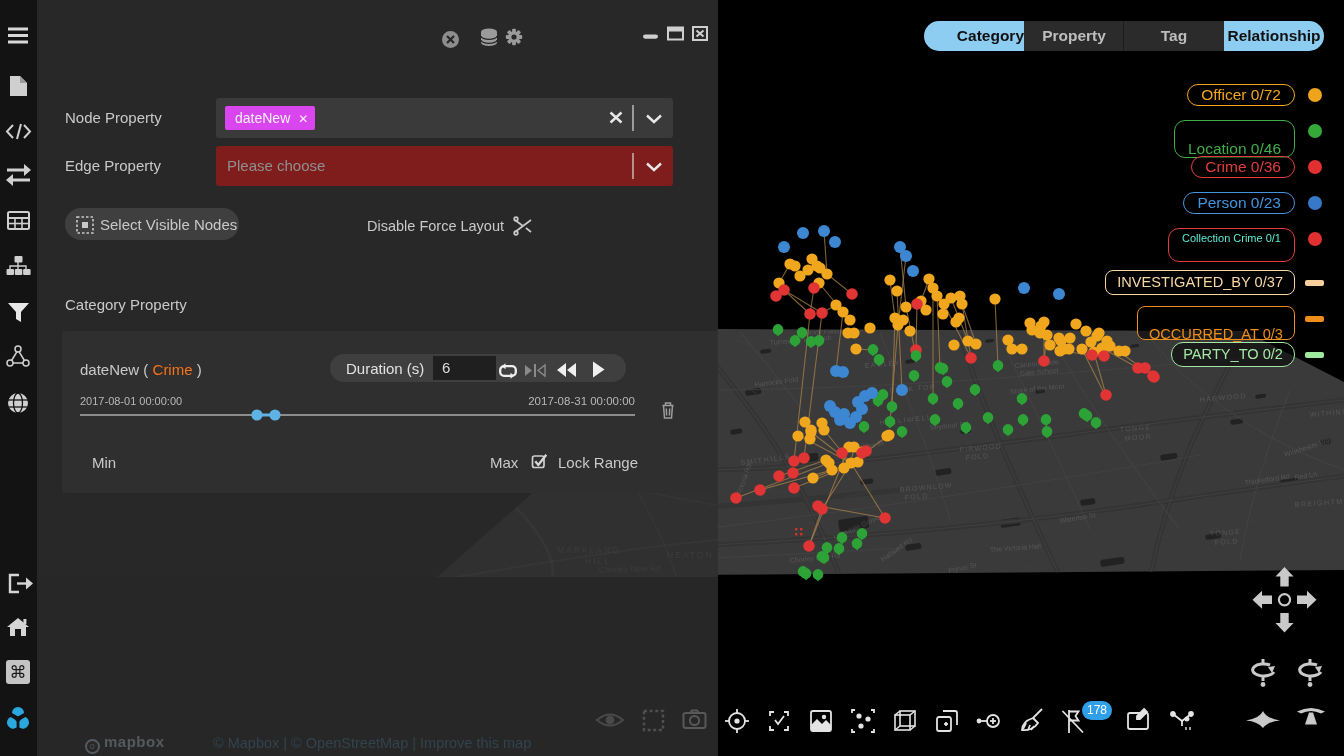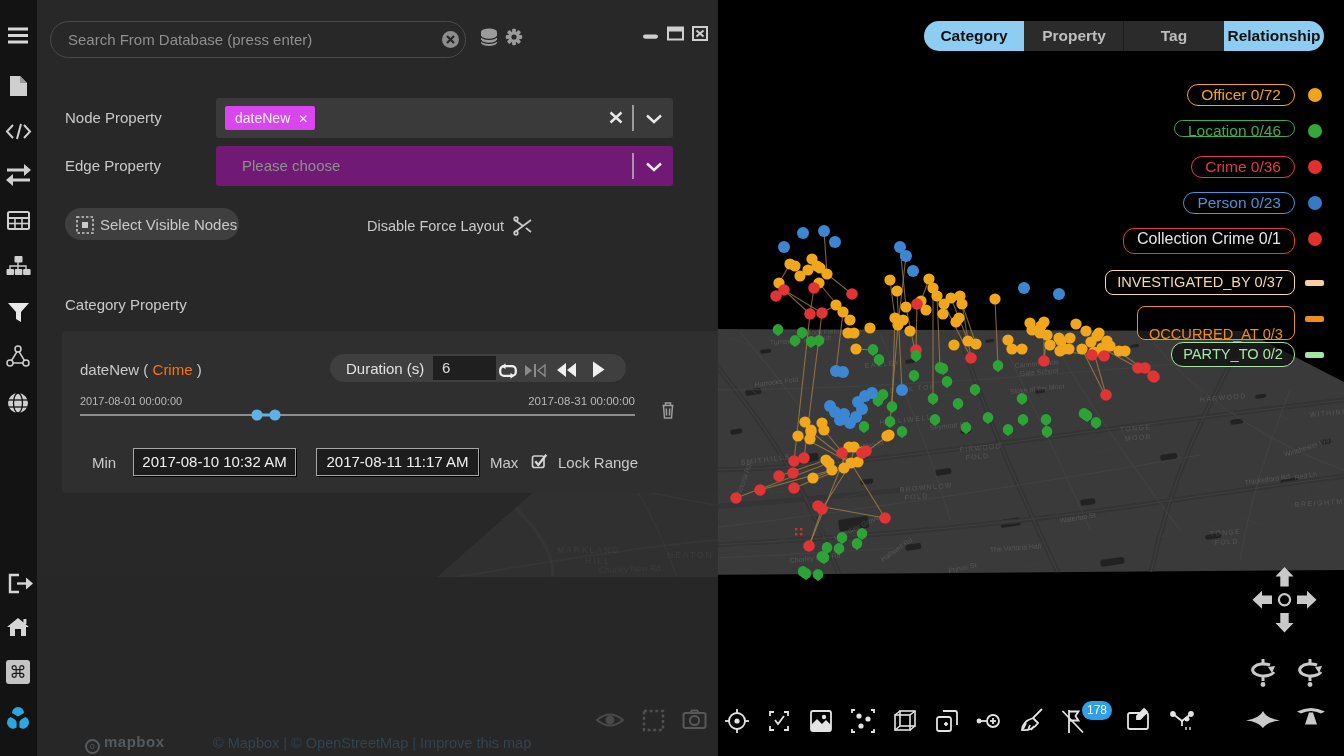--- a/index.html
+++ b/index.html
@@ -545,21 +545,20 @@
             <path d="M560,430 C590,470 620,520 640,577" stroke-width="1.5"></path>
           </g>
           <g fill="#6a6a6a" fill-opacity="0.22" font-size="8.5" letter-spacing="2">
             <text x="520" y="553">MARKLAND</text>
             <text x="548" y="564">HILL</text>
             <text x="630" y="558">HEATON</text>
           </g>
           <text x="562" y="573" fill="#6a6a6a" fill-opacity="0.2" font-size="8.5" transform="rotate(-2 562 573)">Chorley New Rd</text>
         </g>
       </svg>
-      <div class="abs" style="left:13px;top:21px;width:416px;height:37px;border:1px solid #4a4a4a;border-radius:19px;color:#8f8f8f;font-size:15px;line-height:35px;padding-left:17px">Search From Database (press enter)</div>
       <svg class="abs" style="left:404px;top:30px" width="19" height="19">
         <circle cx="9.5" cy="9.5" r="8.5" fill="#8d8d8d"></circle>
         <path d="M6,6 L13,13 M13,6 L6,13" stroke="#272727" stroke-width="2.2"></path>
       </svg>
       <svg class="abs" style="left:443px;top:27px" width="90" height="24">
         <g fill="#9b9b9b">
           <ellipse cx="9" cy="5" rx="8" ry="3.4"></ellipse>
           <path d="M1,5 v10.5 c0,1.9 3.6,3.4 8,3.4 s8,-1.5 8,-3.4 V5"></path>
         </g>
         <g stroke="#272727" stroke-width="1.2" fill="none">
@@ -589,21 +588,21 @@
       </svg>
       <div class="abs lbl" style="left:28px;top:109px">Node Property</div>
       <div class="abs" style="left:179px;top:98px;width:457px;height:40px;background:#3a3a3a;border-radius:3px"></div>
       <div class="abs" style="left:188px;top:106px;width:90px;height:24px;background:#d946ef;border-radius:2px;color:#f2f2f2;font-size:14px;line-height:24px;text-align:left;padding-left:10px">dateNew <span style="font-size:12px;padding-left:4px">✕</span></div>
       <svg class="abs" style="left:563px;top:104px" width="66" height="28">
         <path d="M10.5,8.5 l11,10 M21.5,8.5 l-11,10" stroke="#e8e8e8" stroke-width="2.4"></path>
         <line x1="33" y1="1" x2="33" y2="27" stroke="#dcdcdc" stroke-width="1.2"></line>
         <path d="M47,11.5 l7,6.5 7,-6.5" stroke="#e8e8e8" stroke-width="2.4" fill="none"></path>
       </svg>
       <div class="abs lbl" style="left:28px;top:157px">Edge Property</div>
-      <div class="abs" style="left:179px;top:146px;width:457px;height:40px;background:#701a75;border-radius:3px;color:#8f8f8f;font-size:15px;line-height:40px;padding-left:26px">Please choose</div>
+      <div class="abs" style="left:179px;top:146px;width:457px;height:40px;background:#7f1d1d;border-radius:3px;color:#8f8f8f;font-size:15px;line-height:40px;padding-left:11px">Please choose</div>
       <svg class="abs" style="left:563px;top:152px" width="66" height="28">
         <line x1="33" y1="1" x2="33" y2="27" stroke="#dcdcdc" stroke-width="1.2"></line>
         <path d="M47,11.5 l7,6.5 7,-6.5" stroke="#e8e8e8" stroke-width="2.4" fill="none"></path>
       </svg>
       <div class="abs" style="left:28px;top:208px;width:174px;height:32px;background:#3f3f3f;border-radius:16px"></div>
       <svg class="abs" style="left:39px;top:216px" width="20" height="18">
         <rect x="1" y="1" width="16" height="16" fill="none" stroke="#c9c9c9" stroke-width="1.6" stroke-dasharray="2.5,2"></rect>
         <rect x="6" y="6" width="6" height="6" fill="#c9c9c9"></rect>
       </svg>
       <div class="abs lbl" style="left:63px;top:216px">Select Visible Nodes</div>
@@ -654,22 +653,20 @@
       <svg class="abs" style="left:623px;top:401px" width="16" height="18">
         <g stroke="#9d9d9d" stroke-width="1.5" fill="none">
           <path d="M2.5,4.5 h11"></path>
           <path d="M5.5,4 v-2 h5 v2"></path>
           <path d="M3.5,4.5 l1,12.5 h7 l1,-12.5"></path>
           <line x1="6.3" y1="7.5" x2="6.6" y2="14.5"></line>
           <line x1="9.7" y1="7.5" x2="9.4" y2="14.5"></line>
         </g>
       </svg>
       <div class="abs lbl" style="left:55px;top:454px">Min</div>
-      <div class="abs" style="left:96px;top:448px;width:163px;height:28px;background:#1d1d1d;border:1px solid #a6a6a6;color:#f0f0f0;font-size:15px;line-height:26px;text-align:center;box-shadow:1px 1px 0 #000">2017-08-10 10:32 AM</div>
-      <div class="abs" style="left:279px;top:448px;width:163px;height:28px;background:#1d1d1d;border:1px solid #a6a6a6;color:#f0f0f0;font-size:15px;line-height:26px;text-align:center;box-shadow:1px 1px 0 #000">2017-08-11 11:17 AM</div>
       <div class="abs lbl" style="left:453px;top:454px">Max</div>
       <svg class="abs" style="left:494px;top:452px" width="20" height="18">
         <rect x="1.5" y="4" width="11.5" height="11.5" rx="2" fill="none" stroke="#cfcfcf" stroke-width="1.7"></rect>
         <path d="M4.3,9.3 l3,3.6 8,-10.2" fill="none" stroke="#d8d8d8" stroke-width="2.3"></path>
       </svg>
       <div class="abs lbl" style="left:521px;top:454px">Lock Range</div>
       <svg class="abs" style="left:547px;top:706px" width="121" height="30">
         <g stroke="#4a4a4a" fill="none" stroke-width="2">
           <path d="M13,14 q13,-11 26,0 q-13,11 -26,0 z"></path>
           <circle cx="26" cy="14" r="3.4" fill="#4a4a4a"></circle>
@@ -680,35 +677,35 @@
         <g fill="none" stroke="#585858" stroke-width="2">
           <rect x="1.5" y="4" width="22" height="15" rx="2"></rect>
           <path d="M8,4 l2,-2.6 h5 l2,2.6"></path>
           <circle cx="12.5" cy="11.5" r="4.6"></circle>
         </g>
       </svg>
       <div class="abs" style="left:48px;top:733px;color:#555a5e;font-size:15px;font-weight:bold;letter-spacing:0.5px"><span style="display:inline-block;width:15px;height:15px;border:2.5px solid #555a5e;border-radius:50%;vertical-align:-2px;margin-right:4px;text-align:center;font-size:9px;line-height:11px;font-weight:normal">o</span>mapbox</div>
       <div class="abs" style="left:176px;top:735px;color:#31434e;font-size:14.5px">© Mapbox | © OpenStreetMap | Improve this map</div>
     </div>
     <div class="abs" style="left:924px;top:21px;width:400px;height:30px;border-radius:15px;overflow:hidden;display:flex">
-      <div style="width:100px;height:30px;background:#8ecdf2;color:#101010;font-size:15.5px;line-height:30px;text-align:center;font-weight:bold">Category</div>
+      <div style="width:100px;height:30px;background:#8ecdf2;color:#101010;font-size:15.5px;line-height:30px;text-align:right;font-weight:bold">Category</div>
       <div style="width:100px;height:30px;background:#2b2b2b;color:#bdbdbd;font-size:15.5px;line-height:30px;text-align:center;font-weight:bold">Property</div>
       <div style="width:100px;height:30px;background:#2b2b2b;color:#bdbdbd;font-size:15.5px;line-height:30px;text-align:center;font-weight:bold">Tag</div>
       <div style="width:100px;height:30px;background:#8ecdf2;color:#101010;font-size:15.5px;line-height:30px;text-align:center;font-weight:bold">Relationship</div>
     </div>
     <div class="abs" style="left:1123px;top:21px;width:1px;height:30px;background:#1c1c1c"></div>
     <div class="abs" style="right:49px;top:84px;height:22px;border:1.5px solid #f2a51f;border-radius:11px;color:#f2a51f;font-size:15.5px;line-height:19px;padding:0 13px;background:rgba(0,0,0,0.55)">Officer 0/72</div>
     <div class="abs" style="left:1308px;top:88px;width:14px;height:14px;border-radius:50%;background:#f0a31c"></div>
-    <div class="abs" style="right:49px;top:120px;height:17px;border:1.5px solid #3fae49;border-radius:11px;color:#3fae49;font-size:15.5px;line-height:19px;padding:0 13px;background:rgba(0,0,0,0.55)">Location 0/46</div>
+    <div class="abs" style="right:49px;top:120px;height:28px;border:1.5px solid #3fae49;border-radius:11px;color:#3fae49;font-size:15.5px;line-height:19px;padding:18px 13px;background:rgba(0,0,0,0.55)">Location 0/46</div>
     <div class="abs" style="left:1308px;top:124px;width:14px;height:14px;border-radius:50%;background:#35a83a"></div>
     <div class="abs" style="right:49px;top:156px;height:22px;border:1.5px solid #e23d3d;border-radius:11px;color:#e23d3d;font-size:15.5px;line-height:19px;padding:0 13px;background:rgba(0,0,0,0.55)">Crime 0/36</div>
     <div class="abs" style="left:1308px;top:160px;width:14px;height:14px;border-radius:50%;background:#e03030"></div>
     <div class="abs" style="right:49px;top:192px;height:22px;border:1.5px solid #4594dc;border-radius:11px;color:#4594dc;font-size:15.5px;line-height:19px;padding:0 13px;background:rgba(0,0,0,0.55)">Person 0/23</div>
     <div class="abs" style="left:1308px;top:196px;width:14px;height:14px;border-radius:50%;background:#3878c8"></div>
-    <div class="abs" style="right:49px;top:228px;height:26px;border:1.5px solid #e23d3d;border-radius:11px;color:#e5e5e5;font-size:16px;line-height:19px;padding:0 13px;background:rgba(0,0,0,0.55)">Collection Crime 0/1</div>
+    <div class="abs" style="right:49px;top:228px;height:34px;border:1.5px solid #e23d3d;border-radius:11px;color:#5eead4;font-size:11px;line-height:19px;padding:0 13px;background:rgba(0,0,0,0.55)">Collection Crime 0/1</div>
     <div class="abs" style="left:1308px;top:232px;width:14px;height:14px;border-radius:50%;background:#e03030"></div>
     <div class="abs" style="right:49px;top:270px;height:25px;border:1.5px solid #f8d7a4;border-radius:8px;color:#f8d7a4;font-size:14.6px;line-height:22px;padding:0 11px;background:rgba(0,0,0,0.55)">INVESTIGATED_BY 0/37</div>
     <div class="abs" style="left:1305px;top:280px;width:19px;height:5.5px;border-radius:2px;background:#f6cf9d"></div>
     <div class="abs" style="right:49px;top:306px;height:25px;border:1.5px solid #ef8d1b;border-radius:8px;color:#ef8d1b;font-size:14.6px;line-height:22px;padding:16px 11px;background:rgba(0,0,0,0.55)">OCCURRED_AT 0/3</div>
     <div class="abs" style="left:1305px;top:316px;width:19px;height:5.5px;border-radius:2px;background:#ef8d1b"></div>
     <div class="abs" style="right:49px;top:342px;height:25px;border:1.5px solid #a5e8a5;border-radius:12px;color:#a5e8a5;font-size:14.6px;line-height:22px;padding:0 11px;background:rgba(0,0,0,0.55)">PARTY_TO 0/2</div>
     <div class="abs" style="left:1305px;top:352px;width:19px;height:5.5px;border-radius:2px;background:#9fe89f"></div>
     <svg class="abs" style="left:1244px;top:560px" width="82" height="82">
 <g fill="#c9c9c9">
         <path d="M40.5,7 l9,9.5 h-4.8 v10 h-8.4 v-10 h-4.8 z"></path>

